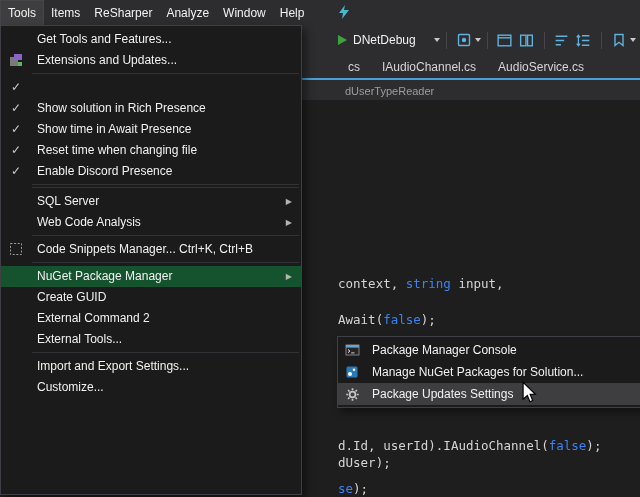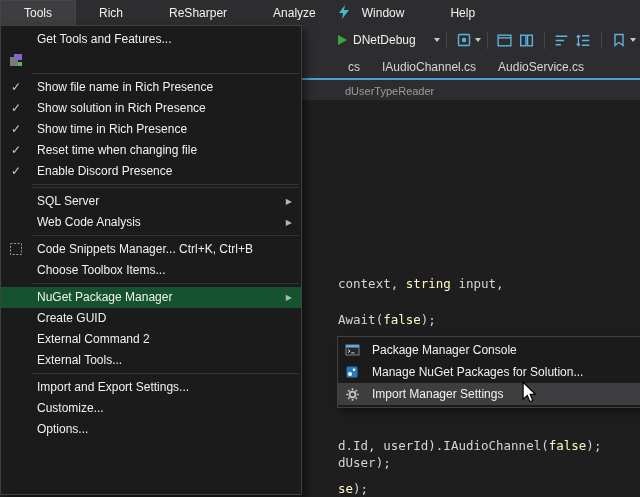--- a/index.html
+++ b/index.html
@@ -4,21 +4,21 @@
 <style>
   html,body{margin:0;padding:0}
   body{
     width:640px;height:497px;position:relative;overflow:hidden;
     background:#2d2d30;font-family:"Liberation Sans",sans-serif;
     -webkit-font-smoothing:antialiased;cursor:default;
   }
   
   #menubar{position:absolute;top:0;left:0;right:0;height:25px;background:#2d2d30;
     display:flex;align-items:stretch;color:#f2f2f2;font-size:12px;z-index:5}
-  .mitem{display:flex;align-items:center;padding:0 23px}
+  .mitem{display:flex;align-items:center;padding:0 7px}
   .mitem.active{background:#3e3e40;border:1px solid #46464a;border-bottom:none}
   #feedback-ic{position:absolute;top:4px;left:336px;z-index:6}
   
   #toolbar{position:absolute;top:25px;left:0;right:0;height:30px;background:#2d2d30;
     display:flex;align-items:center;padding-left:338px;box-sizing:border-box}
   .run-tri{width:0;height:0;border-left:9px solid #3fa23f;border-top:5px solid transparent;border-bottom:5px solid transparent;margin-right:6px}
   .run-label{color:#f1f1f1;font-size:12px;margin-right:18px}
   .caret{width:0;height:0;border-left:3.5px solid transparent;border-right:3.5px solid transparent;border-top:4px solid #c8c8c8}
   .tbsep{width:1px;height:17px;background:#46464a;margin:0 6px;flex:0 0 1px}
   .tbic{display:flex;align-items:center;justify-content:center;width:20px;height:22px;margin:0 1px}
@@ -27,21 +27,21 @@
     border-bottom:2px solid #4b9fd8;display:flex;align-items:stretch;padding-left:337px;box-sizing:border-box;
     color:#d6d6d6;font-size:12px}
   .tab{display:flex;align-items:center;padding:0 11px;white-space:nowrap}
   
   #navbar{position:absolute;top:82px;left:0;right:0;height:18px;background:#2d2d30;
     color:#9d9d9d;font-size:11px;line-height:18px;padding-left:345px;box-sizing:border-box}
   
   #editor{position:absolute;top:100px;left:0;right:0;bottom:0;background:#1e1e1e}
   .codeline{position:absolute;left:338px;font-family:"DejaVu Sans Mono",monospace;
     font-size:12.5px;line-height:15px;white-space:pre;color:#d4d4d4;z-index:1}
-  .kw{color:#fef9c3}
+  .kw{color:#3b82f6}
   
   #tools-menu{position:absolute;top:25px;left:0;width:302px;height:470px;background:#1b1b1c;
     border:1px solid #3f3f46;box-sizing:border-box;padding-top:2px;z-index:10;
     box-shadow:4px 4px 8px rgba(0,0,0,.45)}
   .mi{display:flex;align-items:center;height:21px;padding-right:6px;color:#f1f1f1;font-size:12px;position:relative}
   .mi.hl{background:#14532d}
   .gut{width:30px;flex:0 0 30px;display:flex;align-items:center;justify-content:center;color:#c8c8c8;font-size:12px}
   .lbl{padding-left:6px;white-space:nowrap}
   .sc{margin-left:auto;padding-right:42px}
   .arr{position:absolute;right:9px;top:50%;transform:translateY(-50%);font-size:8px;color:#b4b4b4}
@@ -62,21 +62,21 @@
 <div id="editor"></div>
 
 <div class="codeline" style="top:276px"><span>context, </span><span class="kw">string</span><span> input,</span></div>
 <div class="codeline" style="top:312px"><span>Await(</span><span class="kw">false</span><span>);</span></div>
 <div class="codeline" style="top:438px"><span>d.Id, userId).IAudioChannel(</span><span class="kw">false</span><span>);</span></div>
 <div class="codeline" style="top:455px"><span>dUser);</span></div>
 <div class="codeline" style="top:481px"><span class="kw">se</span><span>);</span></div>
 
 <div id="menubar">
     <div class="mitem active">Tools</div>
-    <div class="mitem">Rich</div>
+    <div class="mitem">Items</div>
     <div class="mitem">ReSharper</div>
     <div class="mitem">Analyze</div>
     <div class="mitem">Window</div>
     <div class="mitem">Help</div>
   </div>
 <span id="feedback-ic"><svg width="16" height="16" viewBox="0 0 16 16">
       <path d="M9 1L3 9h4l-1 6 7-9H8z" fill="#49b8c9"></path>
     </svg></span>
 
 <div id="toolbar">
@@ -139,33 +139,33 @@
       <span class="lbl">Get Tools and Features...</span>
     </div>
     <div class="mi">
       <span class="gut">
         <svg width="14" height="14" viewBox="0 0 14 14">
           <rect x="1" y="4" width="8" height="9" fill="#7a7a7e"></rect>
           <rect x="5" y="1" width="8" height="6" fill="#8a63c9"></rect>
           <rect x="9" y="9" width="4" height="4" fill="#5fb25f"></rect>
         </svg>
       </span>
-    </div>
-    <div class="sep"></div>
-    <div class="mi">
-      <span class="gut">✓</span>
-      <span class="lbl">Show file name in Rich Presence</span>
+      <span class="lbl">Extensions and Updates...</span>
+    </div>
+    <div class="sep"></div>
+    <div class="mi">
+      <span class="gut">✓</span>
     </div>
     <div class="mi">
       <span class="gut">✓</span>
       <span class="lbl">Show solution in Rich Presence</span>
     </div>
     <div class="mi">
       <span class="gut">✓</span>
-      <span class="lbl">Show time in Rich Presence</span>
+      <span class="lbl">Show time in Await Presence</span>
     </div>
     <div class="mi">
       <span class="gut">✓</span>
       <span class="lbl">Reset time when changing file</span>
     </div>
     <div class="mi">
       <span class="gut">✓</span>
       <span class="lbl">Enable Discord Presence</span>
     </div>
     <div class="sep"></div>
@@ -183,24 +183,20 @@
     <div class="sep"></div>
     <div class="mi">
       <span class="gut">
         <svg width="14" height="14" viewBox="0 0 14 14">
           <rect x="1.5" y="1.5" width="11" height="11" fill="none" stroke="#9a9a9a" stroke-dasharray="2 1.6"></rect>
         </svg>
       </span>
       <span class="lbl">Code Snippets Manager...</span>
       <span class="sc">Ctrl+K, Ctrl+B</span>
     </div>
-    <div class="mi">
-      <span class="gut"></span>
-      <span class="lbl">Choose Toolbox Items...</span>
-    </div>
     <div class="sep"></div>
     <div class="mi hl">
       <span class="gut"></span>
       <span class="lbl">NuGet Package Manager</span>
       <span class="arr">▶</span>
     </div>
     <div class="mi">
       <span class="gut"></span>
       <span class="lbl">Create GUID</span>
     </div>
@@ -213,24 +209,20 @@
       <span class="lbl">External Tools...</span>
     </div>
     <div class="sep"></div>
     <div class="mi">
       <span class="gut"></span>
       <span class="lbl">Import and Export Settings...</span>
     </div>
     <div class="mi">
       <span class="gut"></span>
       <span class="lbl">Customize...</span>
-    </div>
-    <div class="mi">
-      <span class="gut"></span>
-      <span class="lbl">Options...</span>
     </div>
   </div>
 
 <div id="nuget-submenu">
     <div class="smi">
       <span class="gut">
         <svg width="15" height="14" viewBox="0 0 15 14">
           <rect x="1" y="2" width="13" height="10" fill="#252528" stroke="#9a9a9a" stroke-width="0.8"></rect>
           <rect x="1" y="2" width="13" height="2.6" fill="#5fa8d8"></rect>
           <path d="M3 6.5l2 1.6-2 1.6" stroke="#d8d8d8" fill="none"></path>
@@ -251,19 +243,19 @@
     </div>
     <div class="smi hl">
       <span class="gut">
         <svg width="15" height="15" viewBox="0 0 16 16">
           <g stroke="#c5c5c5" stroke-width="1.8" fill="none">
             <circle cx="8" cy="8" r="3.1"></circle>
             <path d="M8 1.3v2.2M8 12.5v2.2M1.3 8h2.2M12.5 8h2.2M3.3 3.3l1.5 1.5M11.2 11.2l1.5 1.5M12.7 3.3l-1.5 1.5M4.8 11.2l-1.5 1.5"></path>
           </g>
         </svg>
       </span>
-      <span class="lbl">Import Manager Settings</span>
+      <span class="lbl">Package Updates Settings</span>
     </div>
   </div>
 
 <span id="cursor"><svg width="17" height="23" viewBox="0 0 12 18">
       <path d="M1 1 L1 14.2 L4.3 11.4 L6.3 16.2 L8.5 15.2 L6.5 10.5 L10.6 10.4 Z" fill="#ffffff" stroke="#000000" stroke-width="0.9"></path>
     </svg></span>
 
 </body></html>

